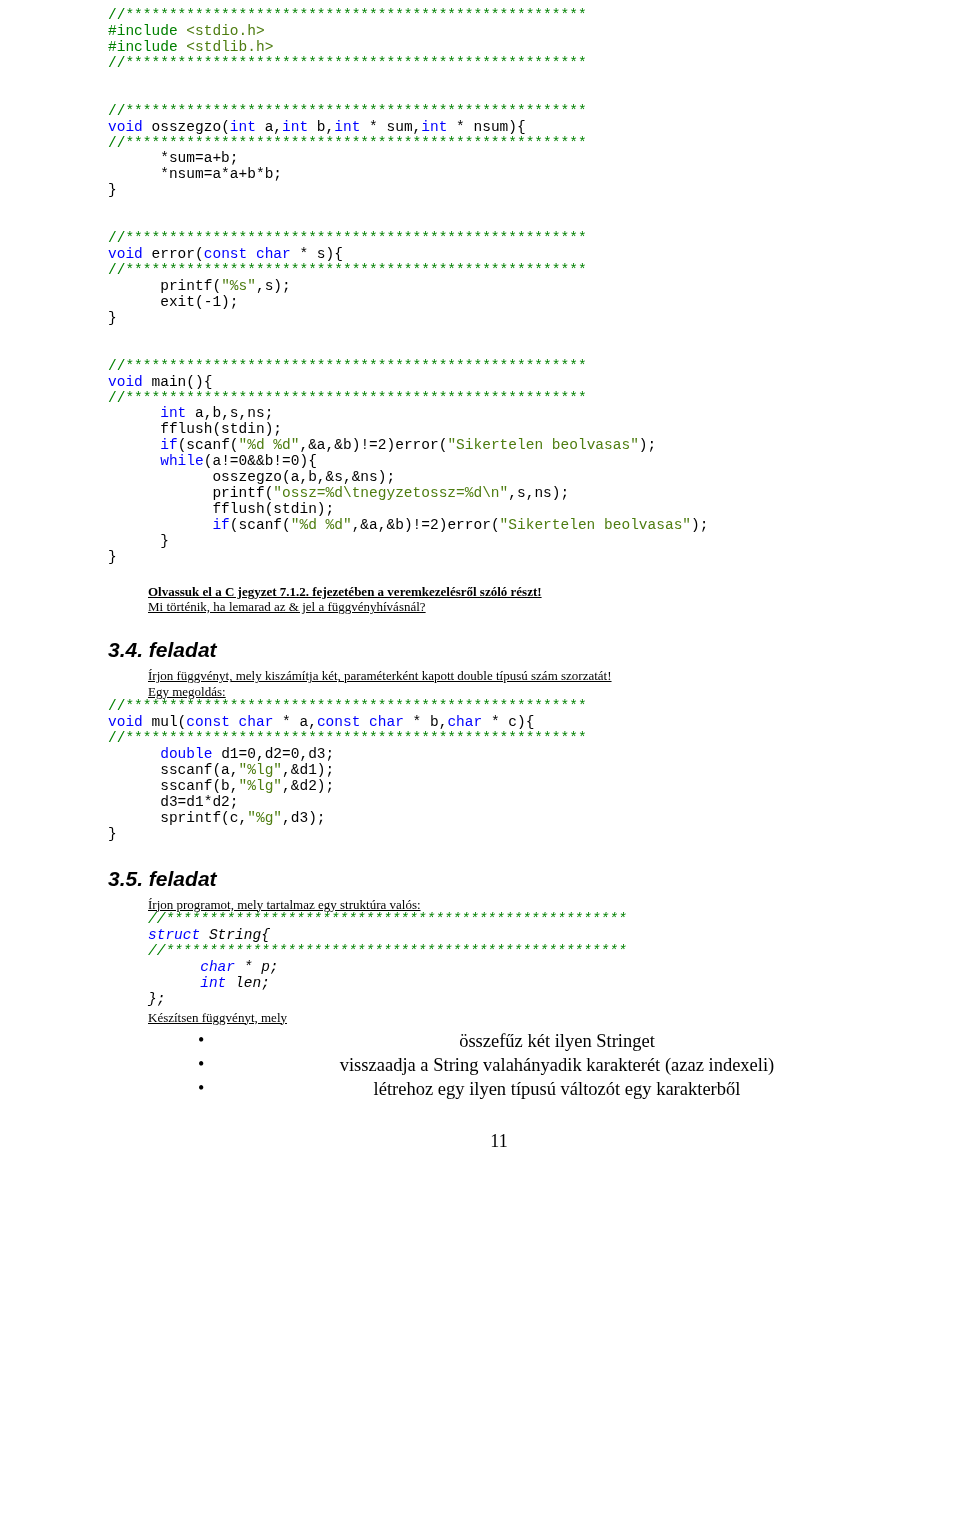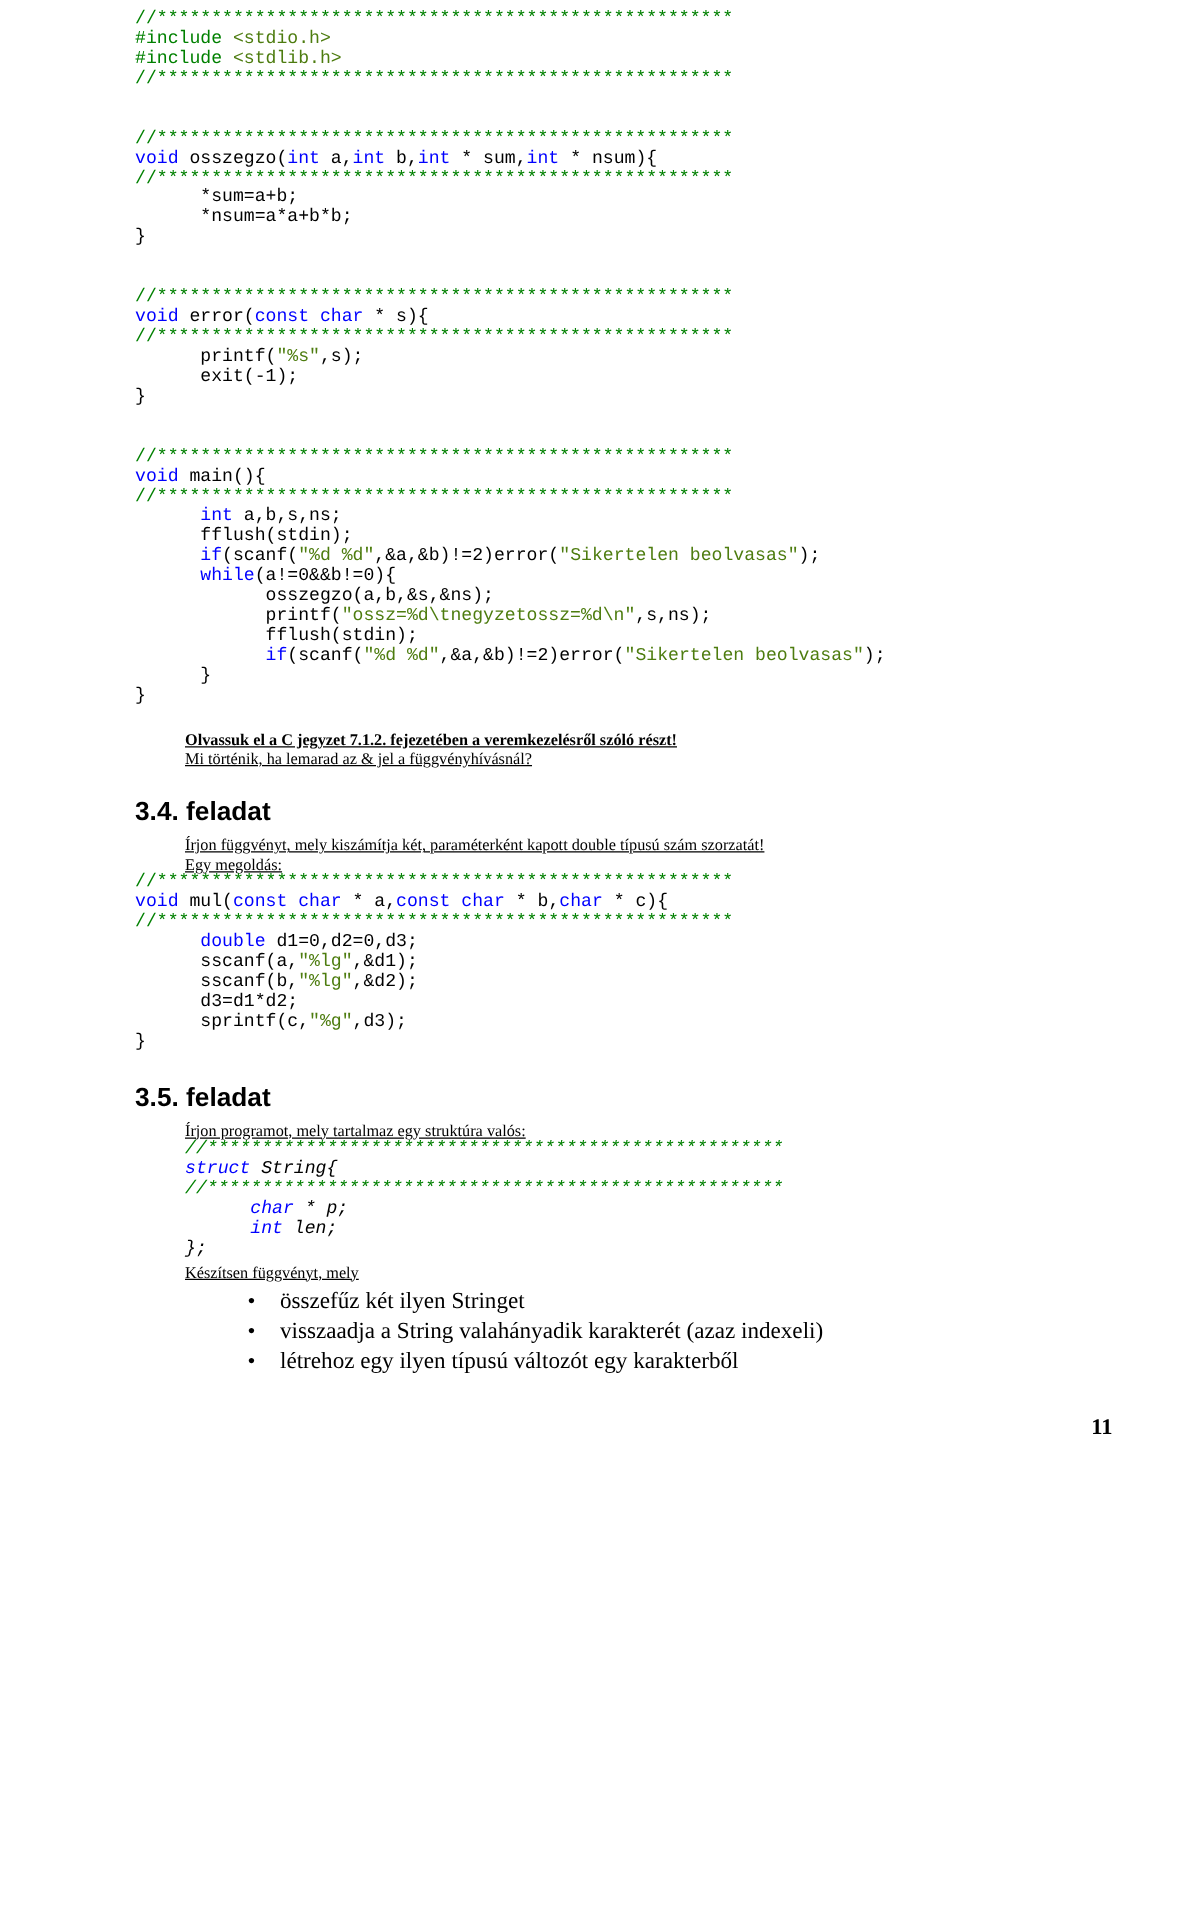--- a/index.html
+++ b/index.html
@@ -20,53 +20,54 @@
     line-height: 1.1;
     white-space: pre;
     margin: 0;
   }
   .green { color: #008000; }
   .blue { color: #0000ff; }
   .brown { color: #4d7c0f; }
   .section-title {
     font-family: Arial, Helvetica, sans-serif;
     font-size: 21px;
+    font-style: italic;
     font-weight: bold;
     margin: 24px 0 6px 0;
   }
   .body-text {
     font-size: 13px;
     line-height: 1.18;
     margin: 0;
     text-decoration: underline;
   }
   .bold { font-weight: bold; }
   .indent { text-indent: 40px; }
   ul.bullets {
     margin: 4px 0 0 0;
     padding-left: 90px;
     list-style: none;
+    text-align: center;
   }
   ul.bullets li {
     font-size: 18.5px;
     line-height: 1.3;
     position: relative;
     padding-left: 26px;
   }
   ul.bullets li::before {
     content: "•";
     position: absolute;
     left: 0;
     font-size: 18px;
   }
   .page-num {
-    text-align: right;
+    text-align: center;
     font-size: 18px;
     margin-top: 30px;
-    font-weight: bold;
   }
 </style>
 </head>
 <body>
 
 <div class="page">
 
 <pre class="code"><span class="green">//*****************************************************</span>
 <span class="green">#include </span><span class="brown">&lt;stdio.h&gt;</span>
 <span class="green">#include </span><span class="brown">&lt;stdlib.h&gt;</span>

